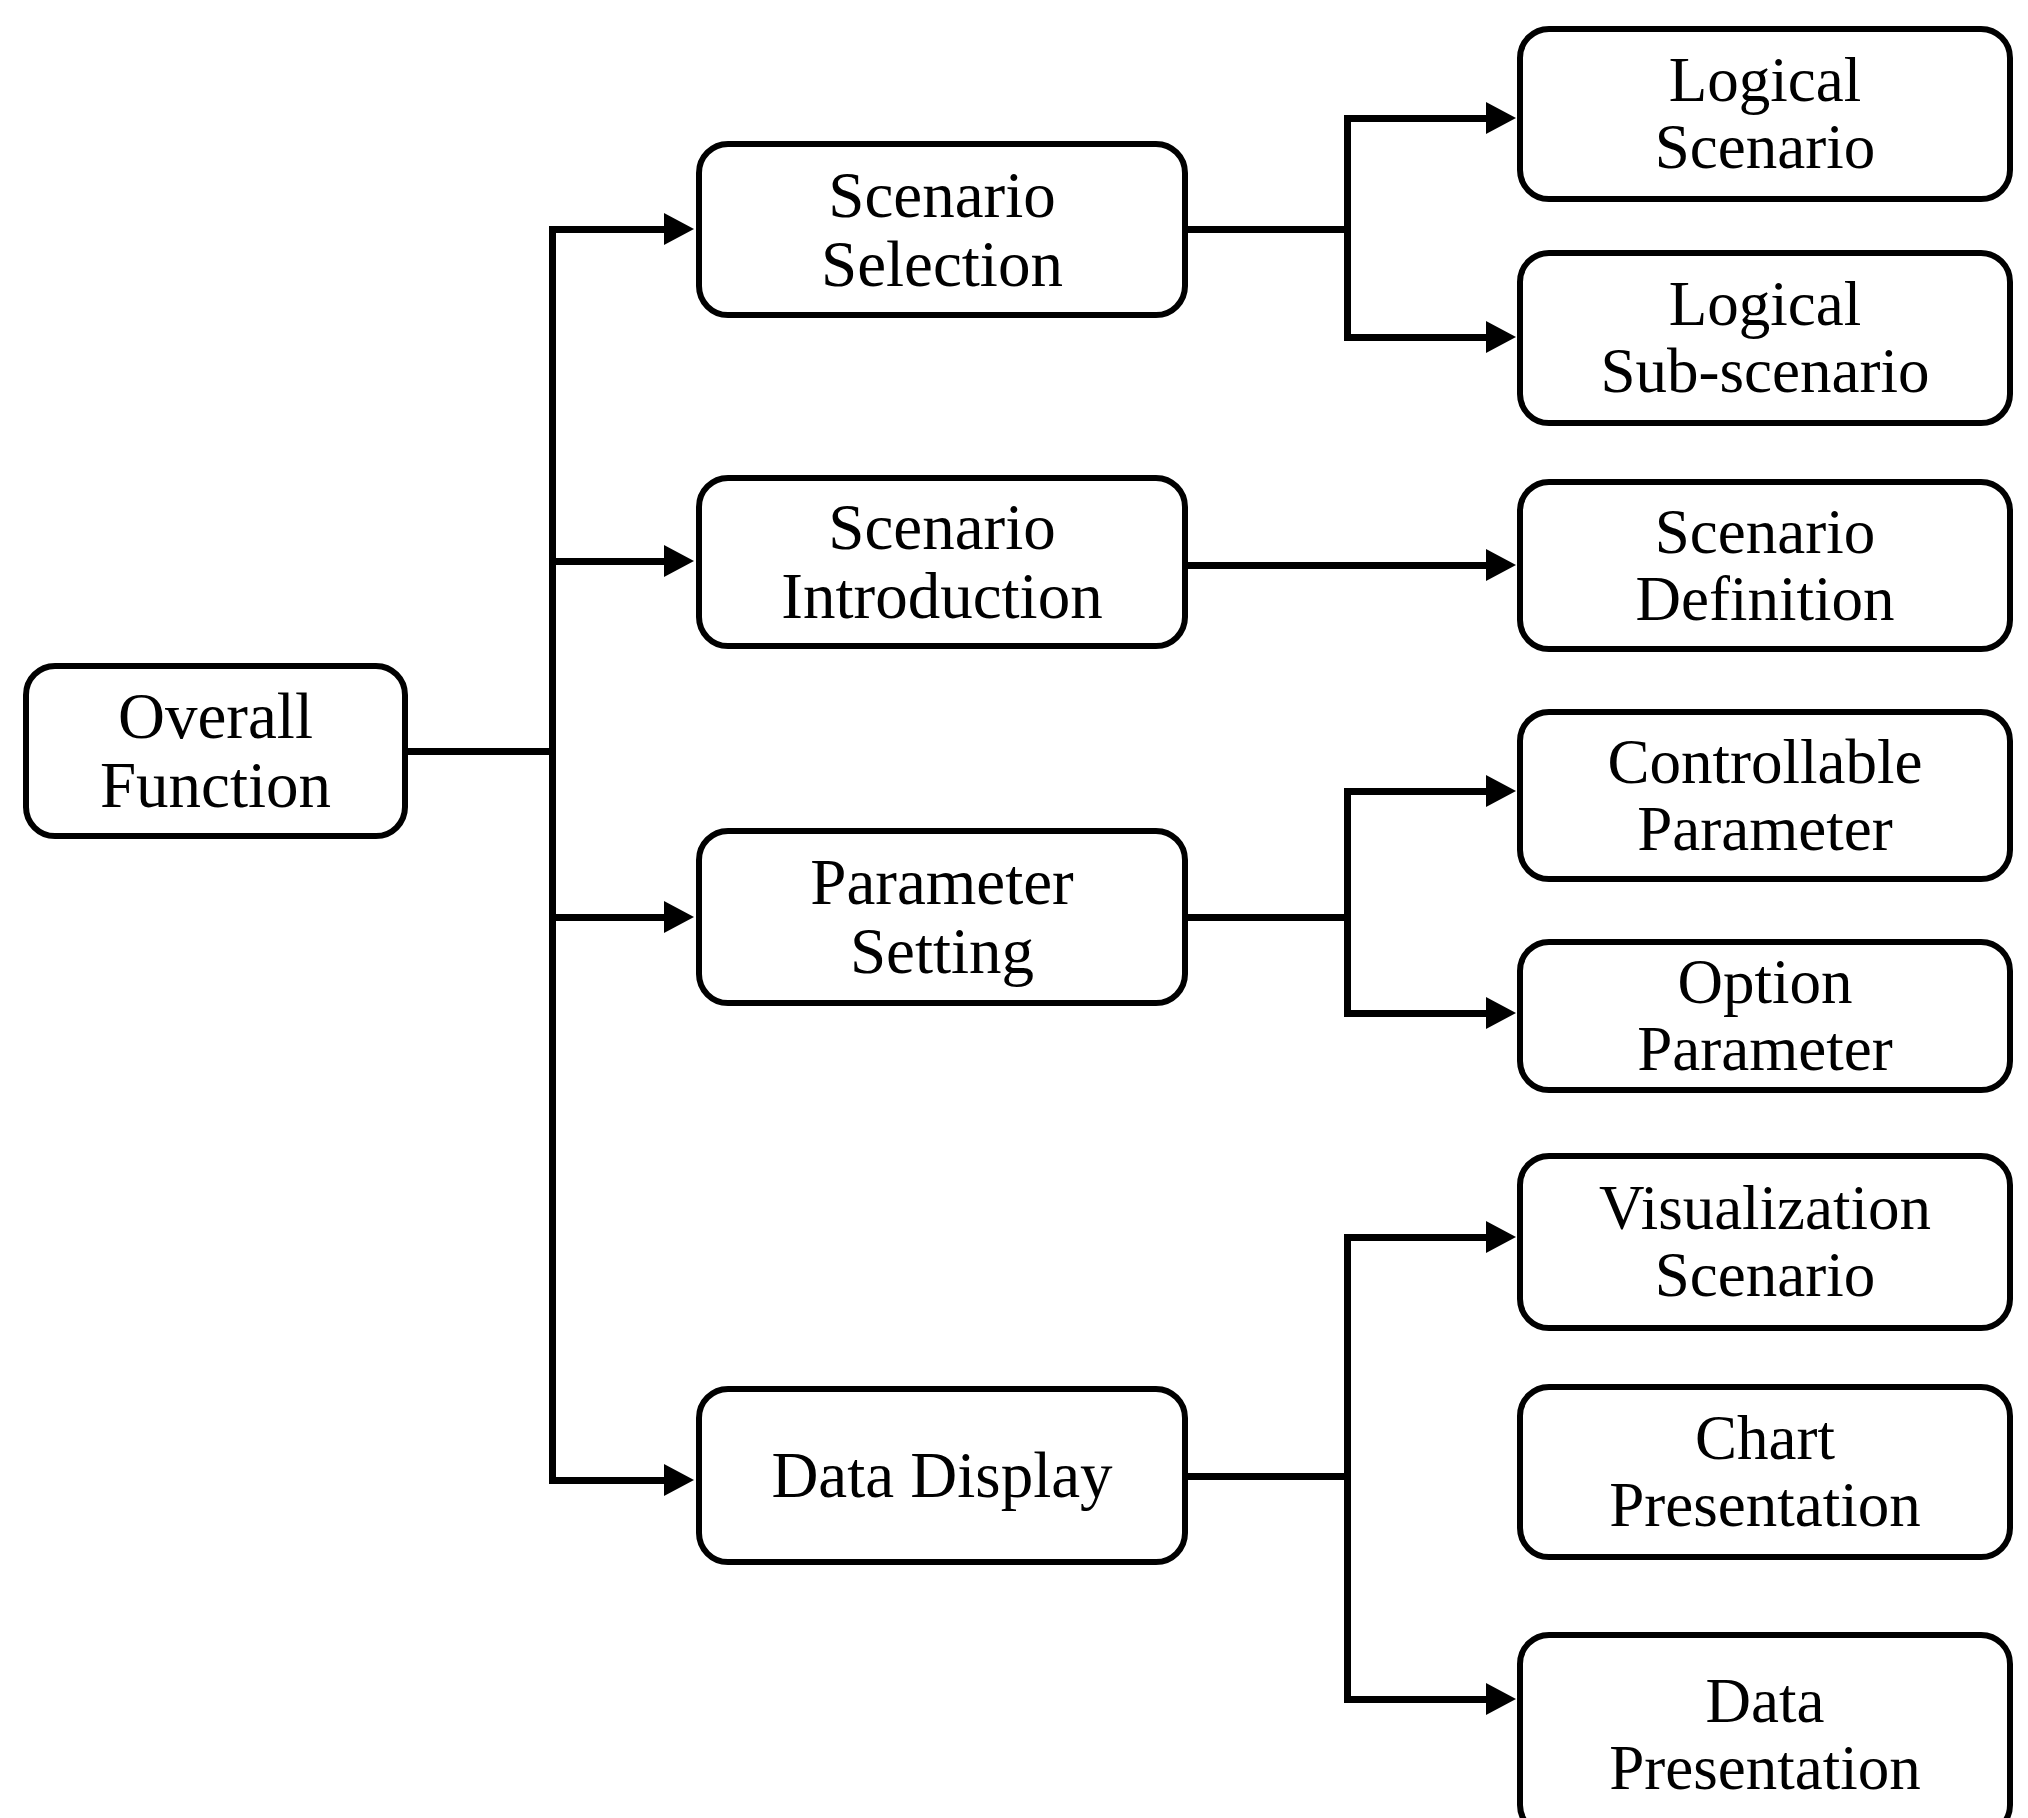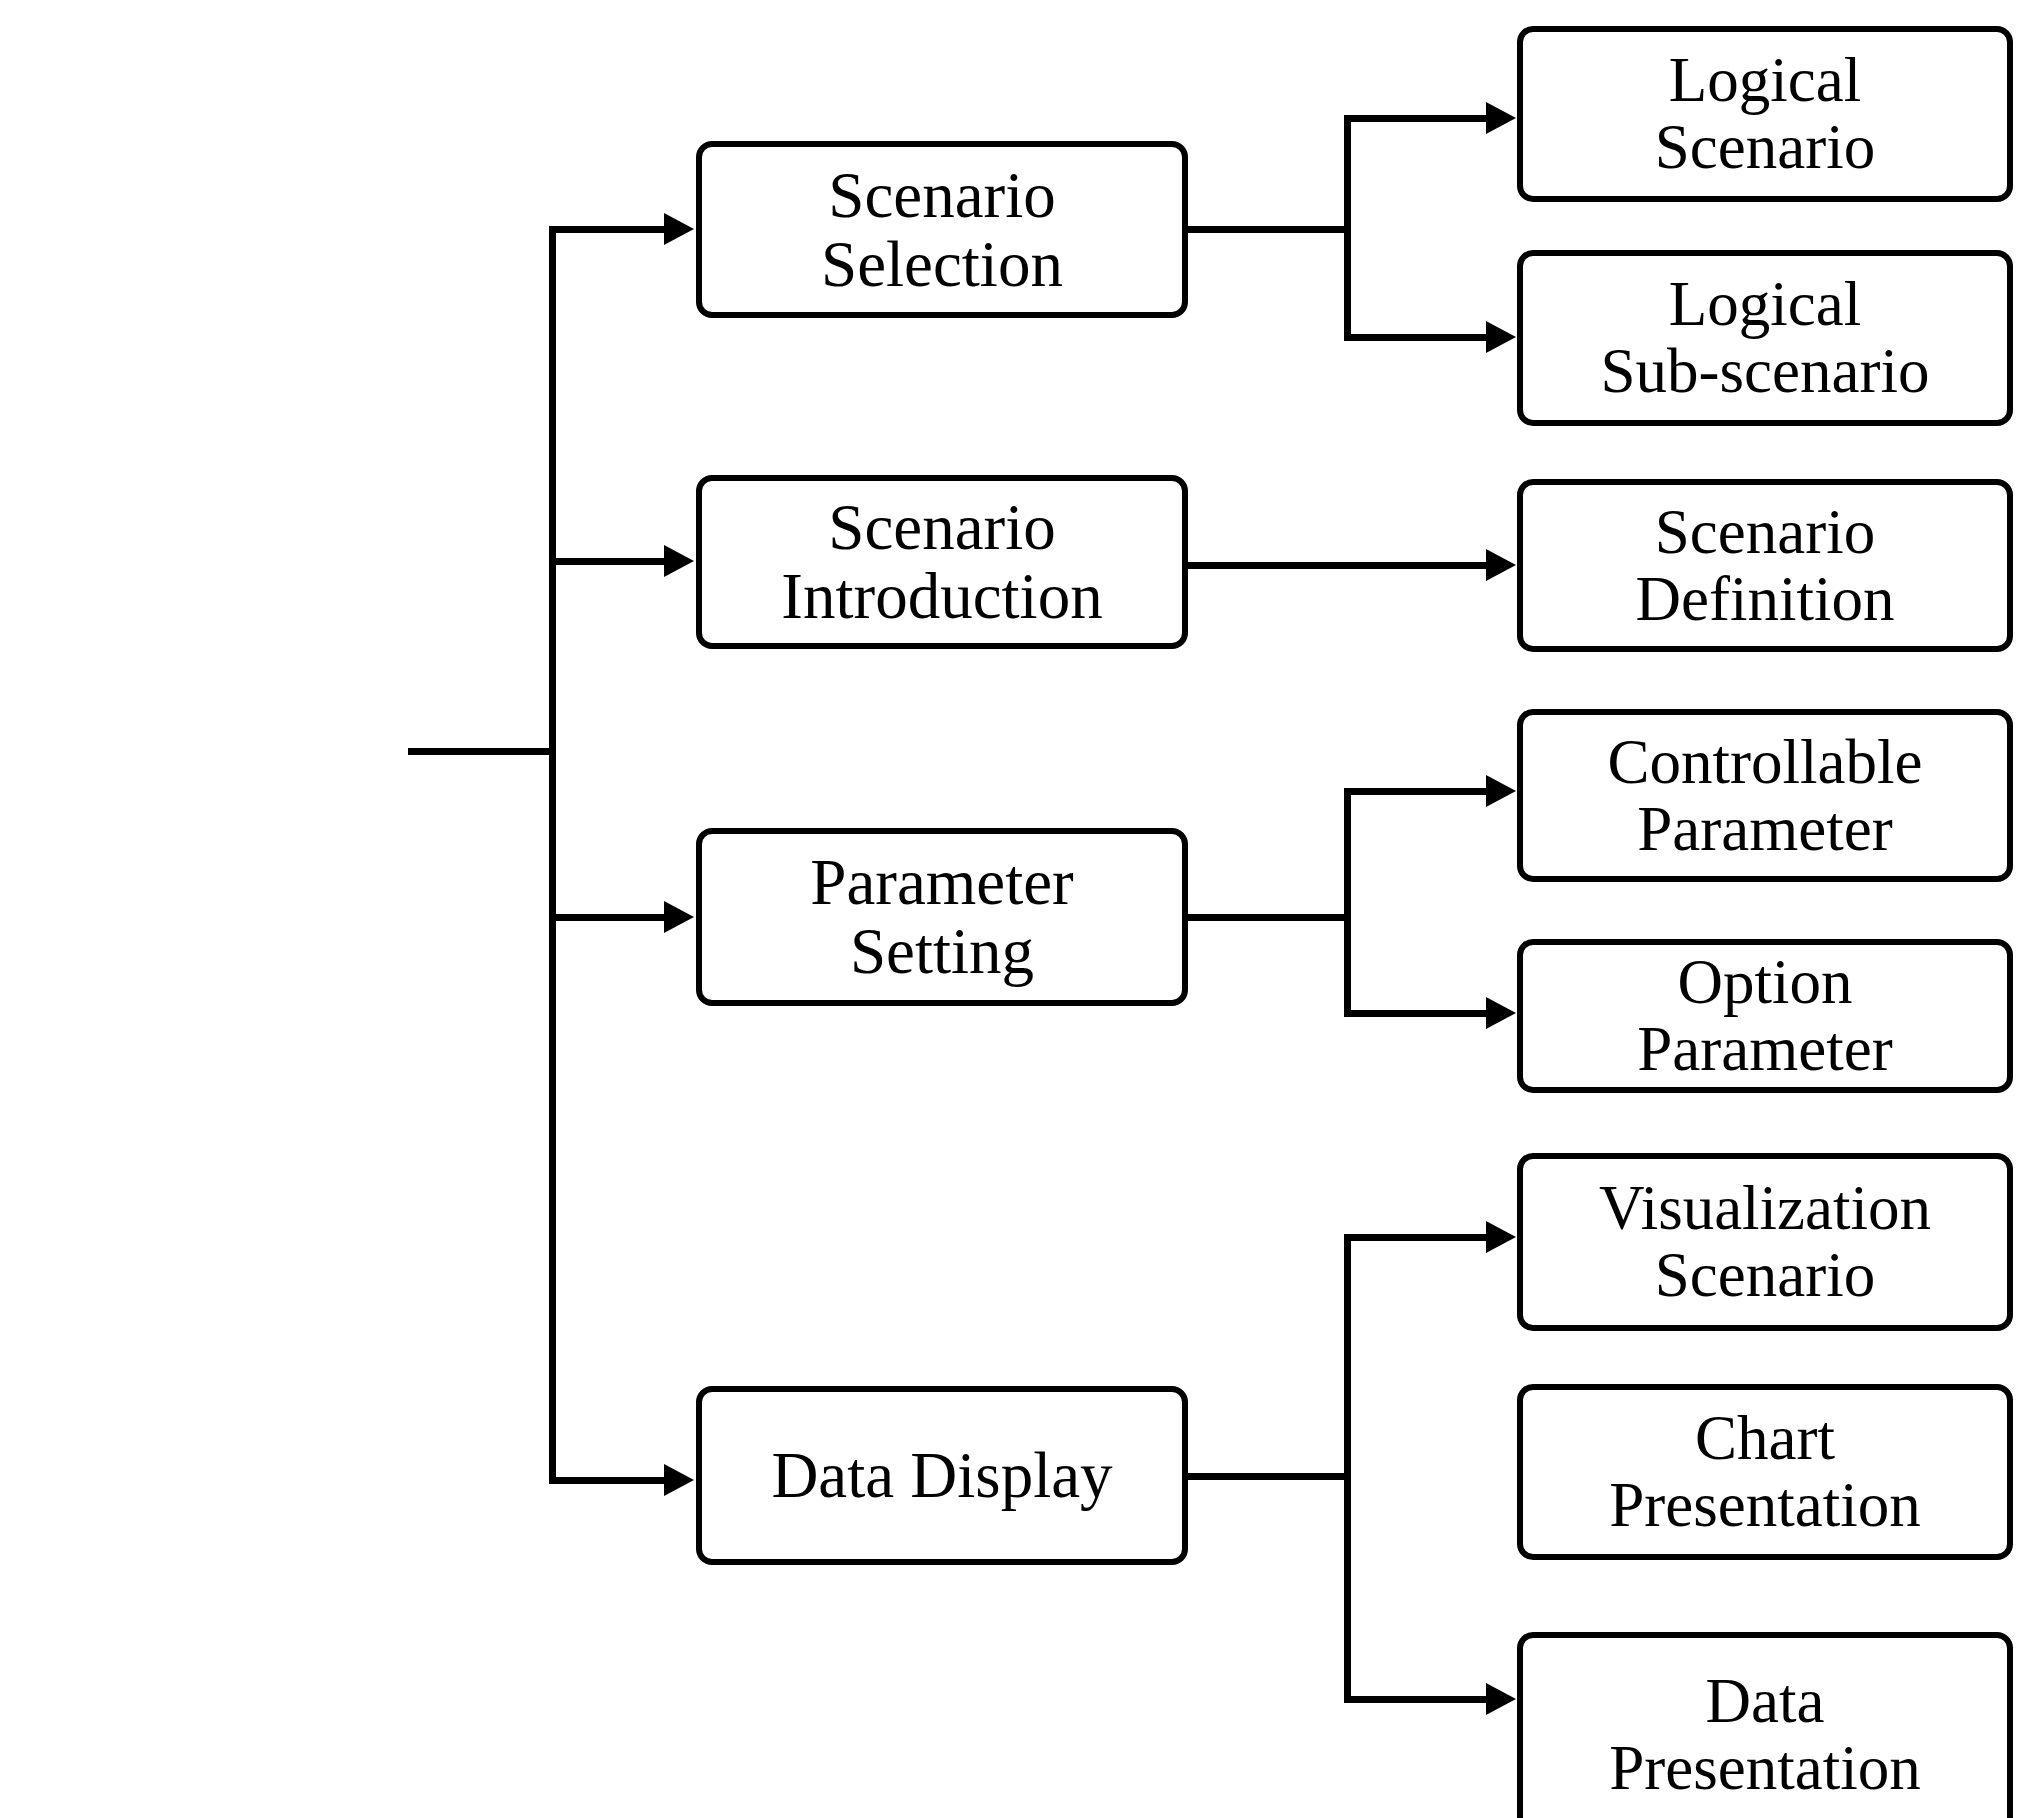--- a/index.html
+++ b/index.html
@@ -12,21 +12,21 @@
     width: 2029px;
     height: 1818px;
     background: #ffffff;
     overflow: hidden;
     font-family: "Liberation Serif", "DejaVu Serif", serif;
   }
   .node {
     position: absolute;
     box-sizing: border-box;
     border: 6.5px solid #000000;
-    border-radius: 16px;
+    border-radius: 32px;
     background: #ffffff;
     display: flex;
     align-items: center;
     justify-content: center;
     text-align: center;
     color: #000000;
     line-height: 1.06;
     z-index: 3;
   }
   .node .label {
@@ -83,20 +83,24 @@
     border-bottom: 16px solid transparent;
     border-left: 30px solid #000000;
     z-index: 2;
   }
 </style>
 </head>
 <body>
 
 <div id="canvas">
 
+  <div class="node" id="n-overall-function">
+    <span class="label">Overall
+Function</span>
+  </div>
 
   <div class="node l2" id="n-scenario-selection">
     <span class="label">Scenario
 Selection</span>
   </div>
 
   <div class="node l2" id="n-scenario-introduction">
     <span class="label">Scenario
 Introduction</span>
   </div>

